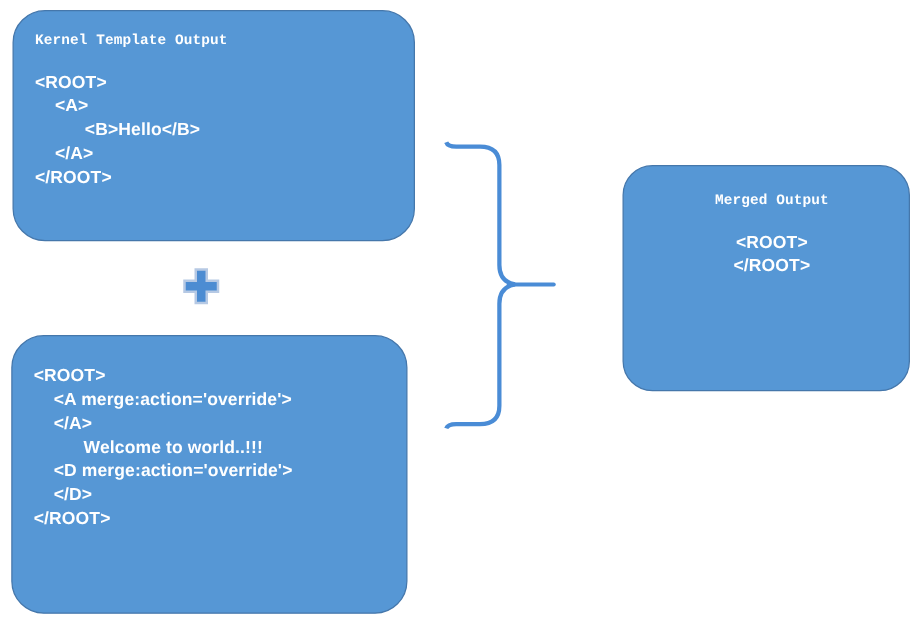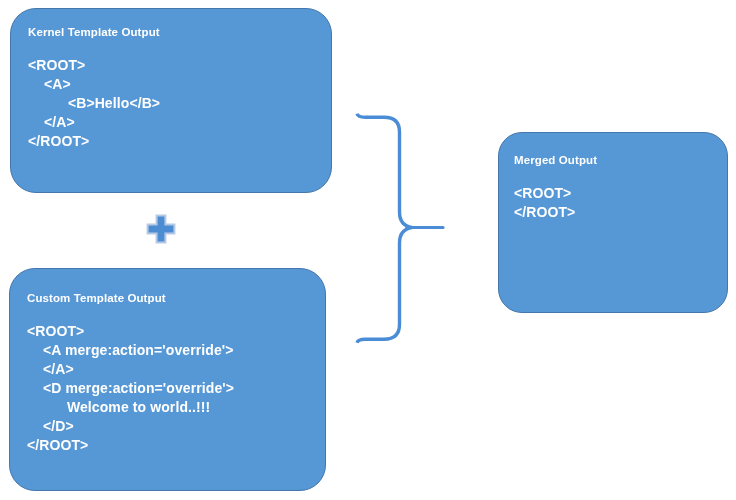--- a/index.html
+++ b/index.html
@@ -11,29 +11,29 @@
   }
   .box{
     position:absolute;box-sizing:border-box;
     background:var(--box-fill,#5697d5);
     border:1.5px solid var(--box-border,#4577ab);
     border-radius:26px;
     color:var(--text,#fff);
   }
   .box-title{
     font-weight:bold;font-size:11.5px;line-height:15px;
-    margin:0 0 16px 0;letter-spacing:.1px;
+    margin:0 0 16px 0;letter-spacing:.1px;font-family:Liberation Mono, monospace;
   }
   .code-line{
     font-weight:bold;font-size:14px;line-height:19px;
     white-space:pre;letter-spacing:.1px;
   }
   .box.kernel{left:10px;top:8px;width:322px;height:185px;padding:16px 6px 0 17px;}
   .box.custom{left:9px;top:268px;width:317px;height:223px;padding:22px 6px 0 17px;}
-  .box.merged{left:498px;top:132px;width:230px;height:181px;padding:20px 6px 0 15px;border-radius:24px;}
+  .box.merged{left:498px;top:132px;width:230px;height:181px;padding:20px 6px 0 15px;border-radius:24px;text-align:center;}
   svg.plus-svg{position:absolute;left:146px;top:214px;}
   svg.plus-svg path{fill:var(--plus-fill,#4c8cd2);stroke:var(--plus-border,#b6c9e4);stroke-width:2;}
   svg.brace-svg{position:absolute;left:352px;top:110px;}
   svg.brace-svg path{fill:none;stroke:var(--brace,#4a8cd6);}
   .brace-path{stroke-width:3.4;}
   .connector-path{stroke-width:3.2;stroke-linecap:round;}
 </style>
 </head>
 <body>
 
@@ -48,27 +48,26 @@
       <div class="code-line">    &lt;/A&gt;</div>
       <div class="code-line">&lt;/ROOT&gt;</div>
     </div>
   </div>
 
   <svg class="plus-svg" width="30" height="30" viewBox="0 0 30 30" aria-hidden="true">
     <path d="M10.6,1.6 H19.4 V10.6 H28.4 V19.4 H19.4 V28.4 H10.6 V19.4 H1.6 V10.6 H10.6 Z"></path>
   </svg>
 
   <div class="box custom">
-    <div class="box-title">Custom Template Output</div>
     <div class="code">
       <div class="code-line">&lt;ROOT&gt;</div>
       <div class="code-line">    &lt;A merge:action='override'&gt;</div>
       <div class="code-line">    &lt;/A&gt;</div>
+      <div class="code-line">          Welcome to world..!!!</div>
       <div class="code-line">    &lt;D merge:action='override'&gt;</div>
-      <div class="code-line">          Welcome to world..!!!</div>
       <div class="code-line">    &lt;/D&gt;</div>
       <div class="code-line">&lt;/ROOT&gt;</div>
     </div>
   </div>
 
   <svg class="brace-svg" width="96" height="238" viewBox="352 110 96 238" aria-hidden="true">
     <path class="brace-path" d="M357,113.8 C357.8,116.2 360.5,117.3 365,117.3 L384,117.3 Q399.5,117.3 399.5,132 L399.5,212 Q399.5,225.5 412,227.5 Q399.5,229.5 399.5,243 L399.5,324.5 Q399.5,339.2 384,339.2 L365,339.2 C360.5,339.2 357.8,340.3 357,342.7"></path>
     <path class="connector-path" d="M407,227.5 L443,227.5"></path>
   </svg>
 

